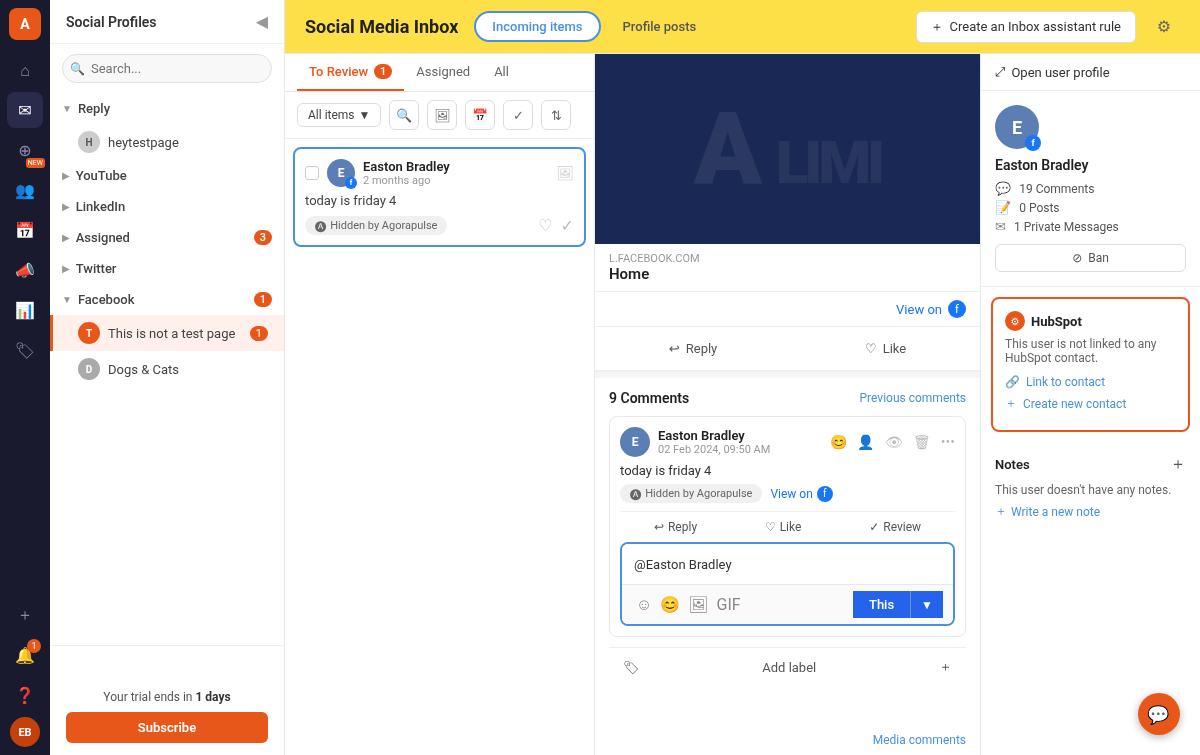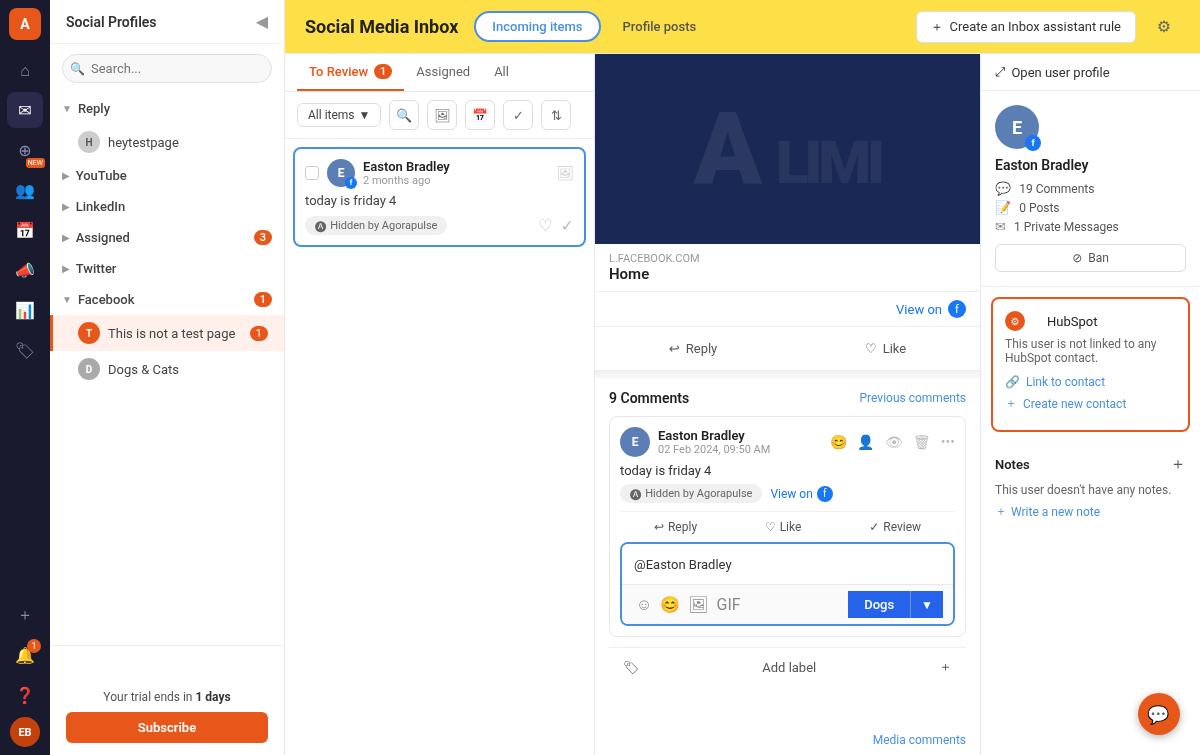--- a/index.html
+++ b/index.html
@@ -782,23 +782,22 @@
     .hubspot-logo {
       width: 20px; height: 20px;
       background: #e8571a;
       border-radius: 50%;
       display: flex; align-items: center; justify-content: center;
       color: white;
       font-size: 10px;
     }
     .hubspot-title {
       font-size: 13px;
-      font-weight: 400;
+      font-weight: 700;
       color: #222;
-      margin-left: 16px;
     }
     .hubspot-desc {
       font-size: 12px;
       color: #666;
       margin-bottom: 10px;
     }
     .hubspot-link {
       display: flex;
       align-items: center;
       gap: 6px;
@@ -1097,21 +1096,21 @@
           </div>
 
           <div class="reply-box">
             <input class="reply-input" type="text" value="@Easton Bradley" style="">
             <div class="reply-toolbar">
               <span class="reply-tool-icon">☺</span>
               <span class="reply-tool-icon">😊</span>
               <span class="reply-tool-icon">🖼</span>
               <span class="reply-tool-icon">GIF</span>
               <div class="send-btn-group">
-                <button class="send-btn">Dogs</button>
+                <button class="send-btn">This</button>
                 <button class="send-dropdown-btn">▼</button>
               </div>
             </div>
           </div>
         </div>
 
         <div class="add-label-row">
           <span>🏷</span>
           <span>Add label</span>
           <span>＋</span>

